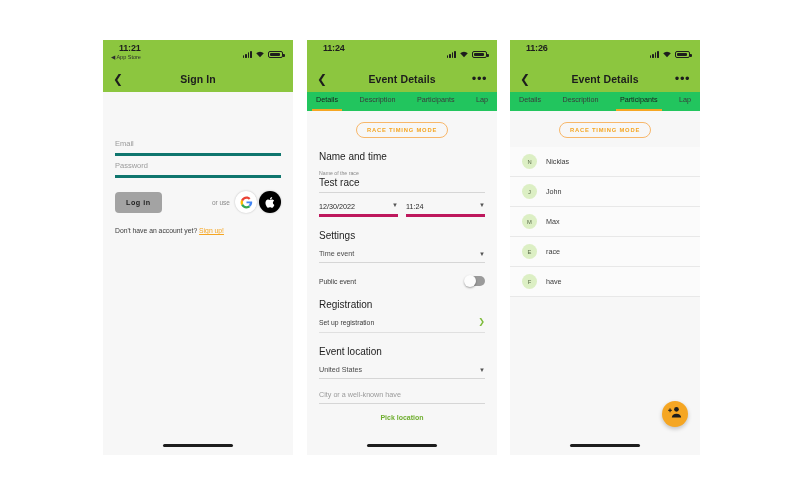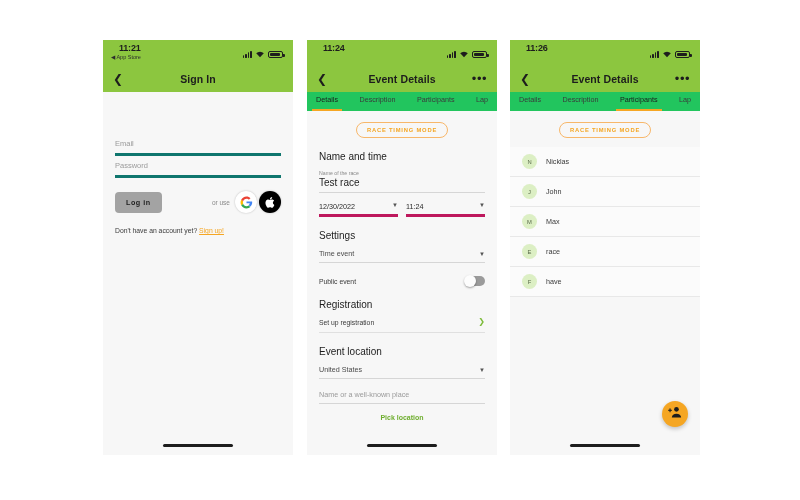--- a/index.html
+++ b/index.html
@@ -464,21 +464,21 @@
         </div>
 
         <div class="section-title">Event location</div>
 
         <div class="sel-light">
           <span class="v">United States</span>
           <span class="caret">▼</span>
         </div>
 
         <div class="sel-light" style="margin-top:11px;">
-          <span class="v dim">Name or a well-known place</span>
+          <span class="v dim">City or a well-known have</span>
         </div>
 
         <div class="pick-loc">Pick location</div>
       </div>
     </div>
 
     <div class="home-ind"></div>
   </div>
 
   <div class="phone" id="phone-3">

